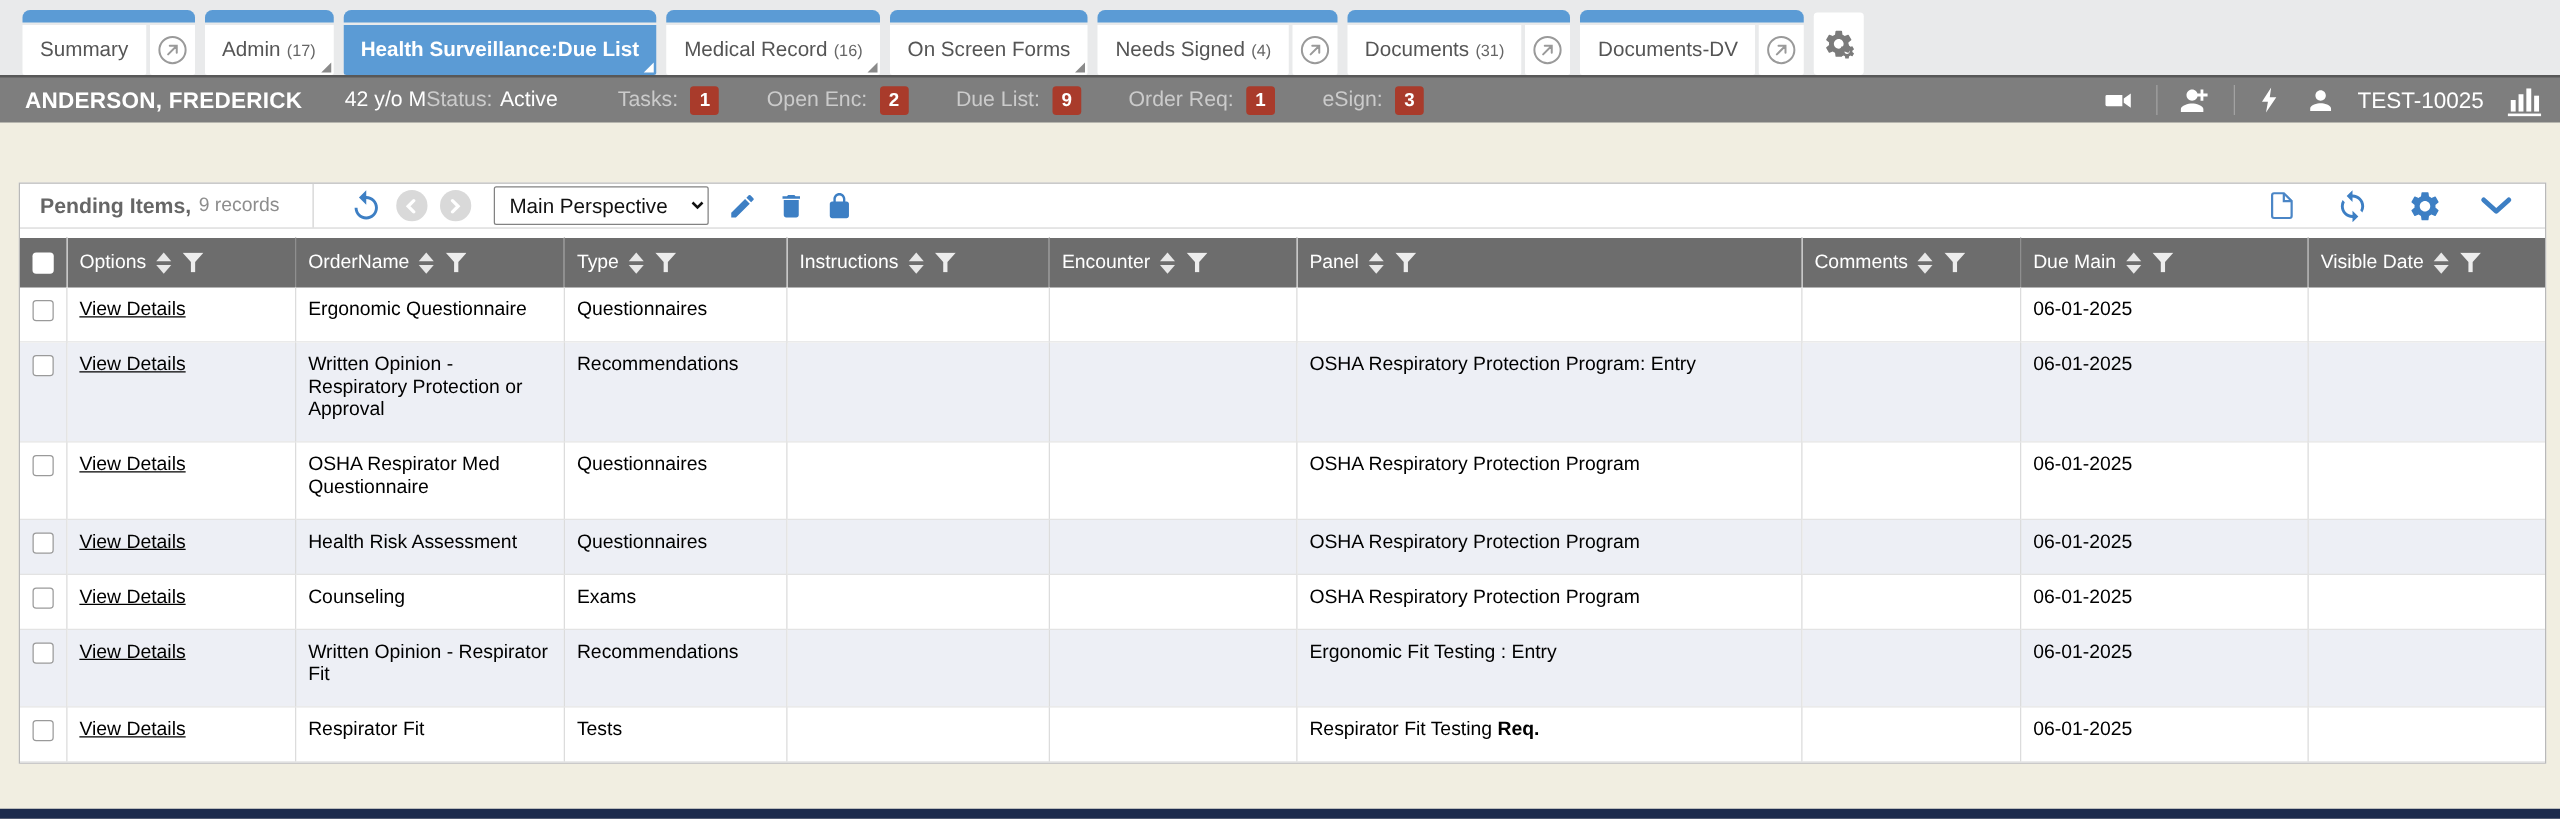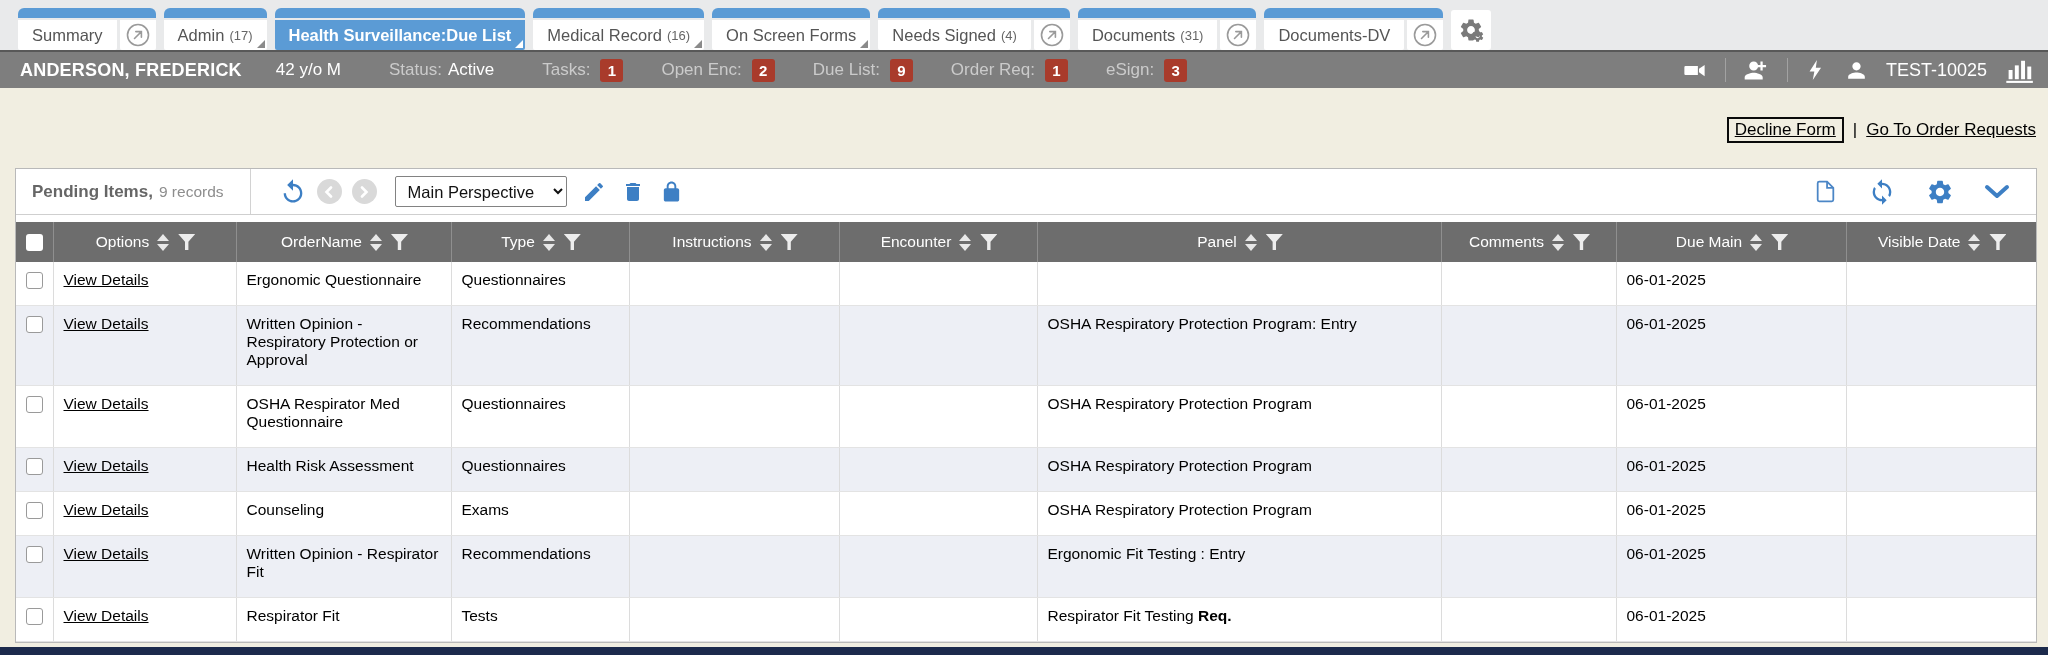--- a/index.html
+++ b/index.html
@@ -10,21 +10,21 @@
     position: relative;
   }
   :root{
     --accent:#5b9bd5; --iconblue:#3d7fc4; --badge:#a93b2b;
     --hdrgray:#6d6d6d; --bargray:#7e7e7e; --cream:#f1eee1;
     --rowalt:#edeff5; --navy:#1c2a4c;
   }
 
   
   .tabbar{
-    height:50px; background:#e9eaeb; display:flex; align-items:stretch;
+    height:60px; background:#e9eaeb; display:flex; align-items:stretch;
     padding:8px 10px 0 18px; gap:8px;
   }
   .tab{ display:flex; flex-direction:column; }
   .tab-strip{ height:10px; background:var(--accent); border-radius:6px 6px 0 0; }
   .tab-row{ display:flex; gap:3px; flex:1; margin-top:2px; }
   .tab-label{
     background:#fff; color:#555; font-size:16.5px; display:flex; align-items:center;
     padding:0 14px; position:relative; white-space:nowrap; border-radius:0 0 2px 2px;
     cursor:default;
   }
@@ -44,21 +44,21 @@
     display:flex; align-items:center; justify-content:center; cursor:pointer;
   }
 
   
   .patientbar{
     height:38px; background:var(--bargray); border-top:2px solid #585858;
     display:flex; align-items:center; padding:0 14px 0 20px; color:#fff; font-size:17px;
     white-space:nowrap;
   }
   .p-name{ font-size:18px; font-weight:bold; letter-spacing:.2px; margin-right:34px; }
-  .p-age{ margin-right:48px; }
+  .p-age{ }
   .p-label{ color:#cbcbcb; }
   .p-status{ margin-right:48px; }
   .p-status .p-val{ color:#fff; margin-left:6px; }
   .badge-group{ display:flex; align-items:center; margin-right:38px; }
   .badge-group .p-label{ margin-right:10px; }
   .badge{
     min-width:23px; height:23px; background:var(--badge); color:#fff; font-weight:bold;
     font-size:15px; border-radius:3px; display:flex; align-items:center; justify-content:center;
     padding:0 5px;
   }
@@ -73,21 +73,21 @@
     height:32px; display:flex; justify-content:flex-end; align-items:center;
     padding-right:12px; font-size:17px; color:#000; gap:9px;
   }
   .links-row a{ color:#000; text-decoration:underline; cursor:pointer; }
   .decline-box{ border:2.5px solid #0a0a0a; padding:1px 6px; }
 
   .card{
     margin:22px 11px 0 15px; width:2022px; background:#fff; border:1px solid #b9b9b9;
   }
   .toolbar{
-    height:46px; display:flex; align-items:center; padding:0 16px 0 16px;
+    height:36px; display:flex; align-items:center; padding:0 16px 0 16px;
     border-bottom:1px solid #cfcfcf;
   }
   .tb-title{ font-size:17px; font-weight:bold; color:#666; }
   .tb-records{ font-size:15.5px; color:#8d8d8d; margin-left:6px; }
   .tb-sep{ width:1px; align-self:stretch; background:#d2d2d2; margin:0 28px 0 26px; }
   .tb-btn{ display:flex; align-items:center; justify-content:center; cursor:pointer; background:none; border:none; padding:0; }
   .circle-btn{
     width:25px; height:25px; border-radius:50%; background:#d9d9d9; color:#fff;
   }
   .tb-left-icons{ display:flex; align-items:center; gap:10px; }
@@ -101,21 +101,21 @@
   .gap-strip{ height:7px; background:#fff; }
 
   
   table{ border-collapse:collapse; table-layout:fixed; width:2020px; }
   thead th{
     background:var(--hdrgray); color:#fff; font-weight:normal; font-size:15.5px;
     text-align:left; height:40px; padding:0 8px 0 10px; border-right:1px solid #8f8f8f;
     overflow:hidden;
   }
   thead th:last-child{ border-right:none; }
-  .th-flex{ display:flex; align-items:center; justify-content:center; }
+  .th-flex{ display:flex; align-items:center; justify-content:flex-start; }
   .th-icons{ display:flex; align-items:center; gap:9px; flex-shrink:0; margin-left:8px; }
   .sort{ display:flex; flex-direction:column; gap:3px; cursor:pointer; }
   .tri-up{ width:0; height:0; border-left:6px solid transparent; border-right:6px solid transparent; border-bottom:7px solid #e8e8e8; }
   .tri-down{ width:0; height:0; border-left:6px solid transparent; border-right:6px solid transparent; border-top:7px solid #e8e8e8; }
   .funnel{
     width:17px; height:16px; background:#ededed; cursor:pointer;
     clip-path:polygon(0 0,100% 0,60% 48%,60% 100%,40% 100%,40% 48%);
   }
   .hdr-checkbox{
     width:17px; height:17px; background:#fff; border-radius:3px; margin:0 auto; cursor:pointer;
@@ -306,25 +306,20 @@
           <rect x="14.8" y="4" width="3.4" height="16"></rect>
           <rect x="20.2" y="9" width="3.4" height="11"></rect>
           <rect x="2" y="21.4" width="23" height="1.8"></rect>
         </svg>
     </span>
   </span>
 </div>
 
 <div class="content">
 
-  <div class="links-row">
-    <a class="decline-box">Decline Form</a>
-    <span>|</span>
-    <a>Go To Order Requests</a>
-  </div>
 
   <div class="card">
 
     <div class="toolbar">
       <span class="tb-title">Pending Items,</span>
       <span class="tb-records">9 records</span>
       <span class="tb-sep"></span>
 
       <span class="tb-left-icons">
         <button class="tb-btn">

